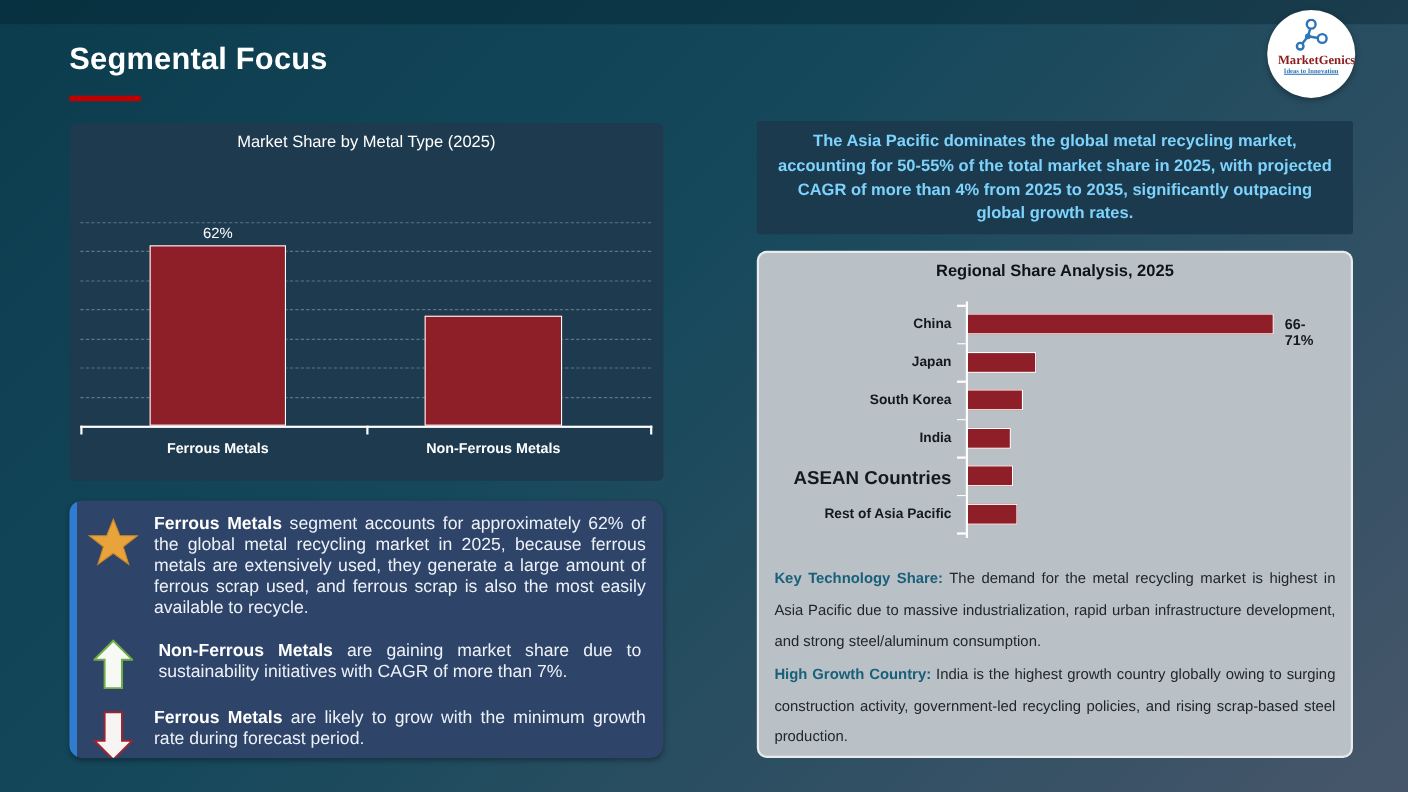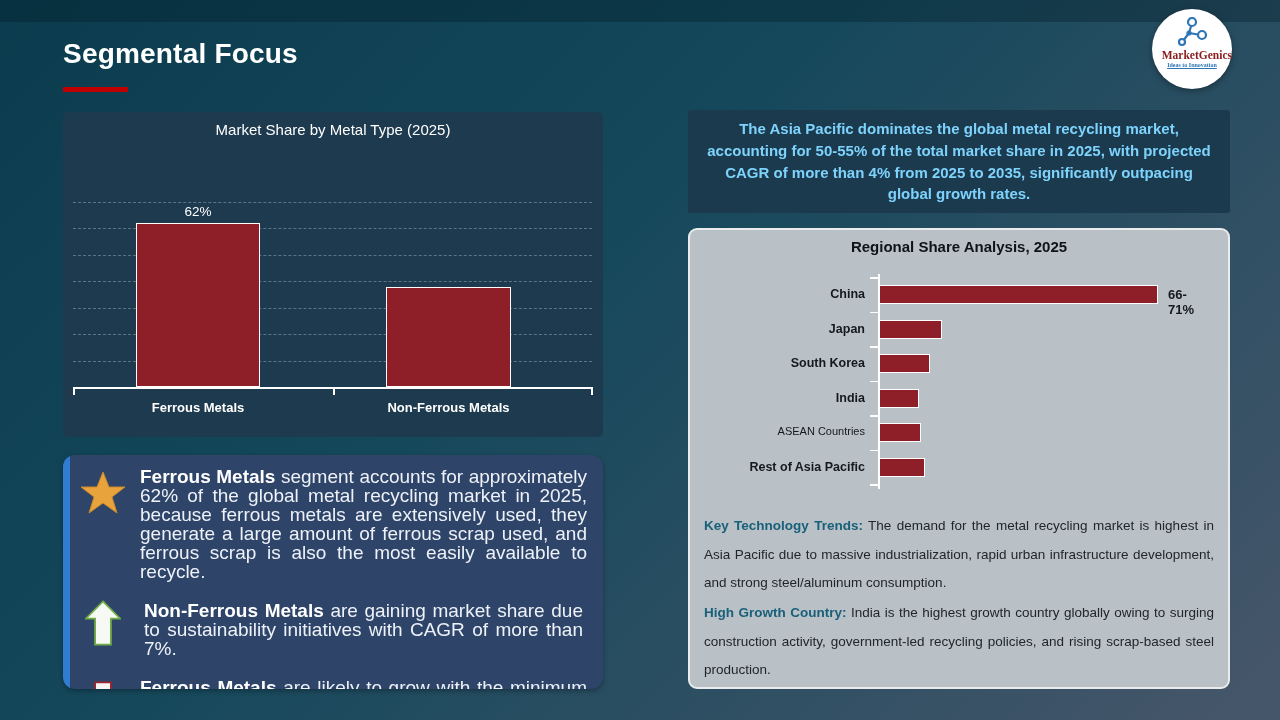--- a/index.html
+++ b/index.html
@@ -21,21 +21,21 @@
   .chart-panel{position:absolute;left:63px;top:112px;width:540px;height:325px;background:#1d3a4e;border-radius:5px;}
   .chart-title{position:absolute;left:0;top:9px;width:100%;text-align:center;color:#ffffff;font-size:15px;font-weight:normal;}
   .vplot{position:absolute;left:10px;top:90px;width:519px;height:185px;}
   
   .insight-box{position:absolute;left:63px;top:455px;width:540px;height:234px;background:#2e4469;border-radius:12px;overflow:hidden;
                box-shadow:0 2px 5px rgba(0,0,0,.3);}
   .insight-accent{position:absolute;left:0;top:0;width:7px;height:100%;background:#2f7cd0;border-radius:12px 0 0 12px;}
   .insight-rows{position:absolute;left:16px;top:12px;width:508px;}
   .insight-row{display:flex;gap:13px;margin-bottom:16px;align-items:flex-start;}
   .insight-icon{flex:0 0 48px;display:flex;justify-content:center;padding-top:3px;}
-  .insight-text{flex:1;color:#eef2f8;font-size:19px;line-height:19px;text-align:justify;}
+  .insight-text{flex:1;color:#eef2f8;font-size:16px;line-height:19px;text-align:justify;}
   .insight-text b{color:#ffffff;}
   
   .callout{position:absolute;left:688px;top:110px;width:542px;height:103px;background:#1c3a4e;border-radius:3px;
            display:flex;align-items:center;justify-content:center;}
   .callout p{margin:0;padding:6px 16px;color:#7dd3fc;font-size:15px;font-weight:bold;line-height:1.45;text-align:center;}
   
   .regional-panel{position:absolute;left:688px;top:228px;width:542px;height:461px;background:#b9c0c6;
                   border:2px solid #e9ebed;border-radius:9px;box-sizing:border-box;}
   .regional-title{position:absolute;left:0;top:8px;width:100%;text-align:center;color:#0d1319;font-size:15px;font-weight:bold;}
   .hchart{position:absolute;left:15px;top:48px;width:430px;height:208px;}
@@ -140,34 +140,34 @@
     <div class="hchart" id="hchart">
         <div style="position: absolute; left: 0px; top: 9px; width: 160px; text-align: right; font-weight: 700; font-size: 12.5px; color: rgb(20, 25, 31);">China</div>
         <div style="position: absolute; left: 174px; top: 7px; width: 277px; height: 17px; background: rgb(142, 31, 41); border: 1.5px solid rgb(255, 255, 255);"></div>
         <div style="position: absolute; left: 463px; top: 9px; font-weight: 700; font-size: 13px; color: rgb(20, 25, 31);">66-71%</div>
         <div style="position: absolute; left: 0px; top: 43.5px; width: 160px; text-align: right; font-weight: 700; font-size: 12.5px; color: rgb(20, 25, 31);">Japan</div>
         <div style="position: absolute; left: 174px; top: 41.5px; width: 60.6569px; height: 17px; background: rgb(142, 31, 41); border: 1.5px solid rgb(255, 255, 255);"></div>
         <div style="position: absolute; left: 0px; top: 78px; width: 160px; text-align: right; font-weight: 700; font-size: 12.5px; color: rgb(20, 25, 31);">South Korea</div>
         <div style="position: absolute; left: 174px; top: 76px; width: 48.5255px; height: 17px; background: rgb(142, 31, 41); border: 1.5px solid rgb(255, 255, 255);"></div>
         <div style="position: absolute; left: 0px; top: 112.5px; width: 160px; text-align: right; font-weight: 700; font-size: 12.5px; color: rgb(20, 25, 31);">India</div>
         <div style="position: absolute; left: 174px; top: 110.5px; width: 38.4161px; height: 17px; background: rgb(142, 31, 41); border: 1.5px solid rgb(255, 255, 255);"></div>
-        <div style="position: absolute; left: 0px; top: 147px; width: 160px; text-align: right; font-weight: 400; font-size: 11px; color: rgb(20, 25, 31);">ASEAN Countries</div>
+        <div style="position: absolute; left: 0px; top: 147px; width: 160px; text-align: right; font-weight: 700; font-size: 17px; color: rgb(20, 25, 31);">ASEAN Countries</div>
         <div style="position: absolute; left: 174px; top: 145px; width: 40.438px; height: 17px; background: rgb(142, 31, 41); border: 1.5px solid rgb(255, 255, 255);"></div>
         <div style="position: absolute; left: 0px; top: 181.5px; width: 160px; text-align: right; font-weight: 700; font-size: 12.5px; color: rgb(20, 25, 31);">Rest of Asia Pacific</div>
         <div style="position: absolute; left: 174px; top: 179.5px; width: 44.4818px; height: 17px; background: rgb(142, 31, 41); border: 1.5px solid rgb(255, 255, 255);"></div>
         <div style="position: absolute; left: 173px; top: -4px; width: 1.5px; height: 215px; background: rgb(255, 255, 255);"></div>
         <div style="position: absolute; left: 165px; top: -1px; width: 8px; height: 1.5px; background: rgb(255, 255, 255);"></div>
         <div style="position: absolute; left: 165px; top: 33.5px; width: 8px; height: 1.5px; background: rgb(255, 255, 255);"></div>
         <div style="position: absolute; left: 165px; top: 68px; width: 8px; height: 1.5px; background: rgb(255, 255, 255);"></div>
         <div style="position: absolute; left: 165px; top: 102.5px; width: 8px; height: 1.5px; background: rgb(255, 255, 255);"></div>
         <div style="position: absolute; left: 165px; top: 137px; width: 8px; height: 1.5px; background: rgb(255, 255, 255);"></div>
         <div style="position: absolute; left: 165px; top: 171.5px; width: 8px; height: 1.5px; background: rgb(255, 255, 255);"></div>
         <div style="position: absolute; left: 165px; top: 206px; width: 8px; height: 1.5px; background: rgb(255, 255, 255);"></div>
       </div>
 
     <p class="para para-1">
-      <span class="lead">Key Technology Trends:</span><span> The demand for the metal recycling market is highest in Asia Pacific due to massive industrialization, rapid urban infrastructure development, and strong steel/aluminum consumption.</span>
+      <span class="lead">Key Technology Share:</span><span> The demand for the metal recycling market is highest in Asia Pacific due to massive industrialization, rapid urban infrastructure development, and strong steel/aluminum consumption.</span>
     </p>
     <p class="para para-2">
       <span class="lead">High Growth Country:</span><span> India is the highest growth country globally owing to surging construction activity, government-led recycling policies, and rising scrap-based steel production.</span>
     </p>
   </section>
 </div>
 
 </body></html>

